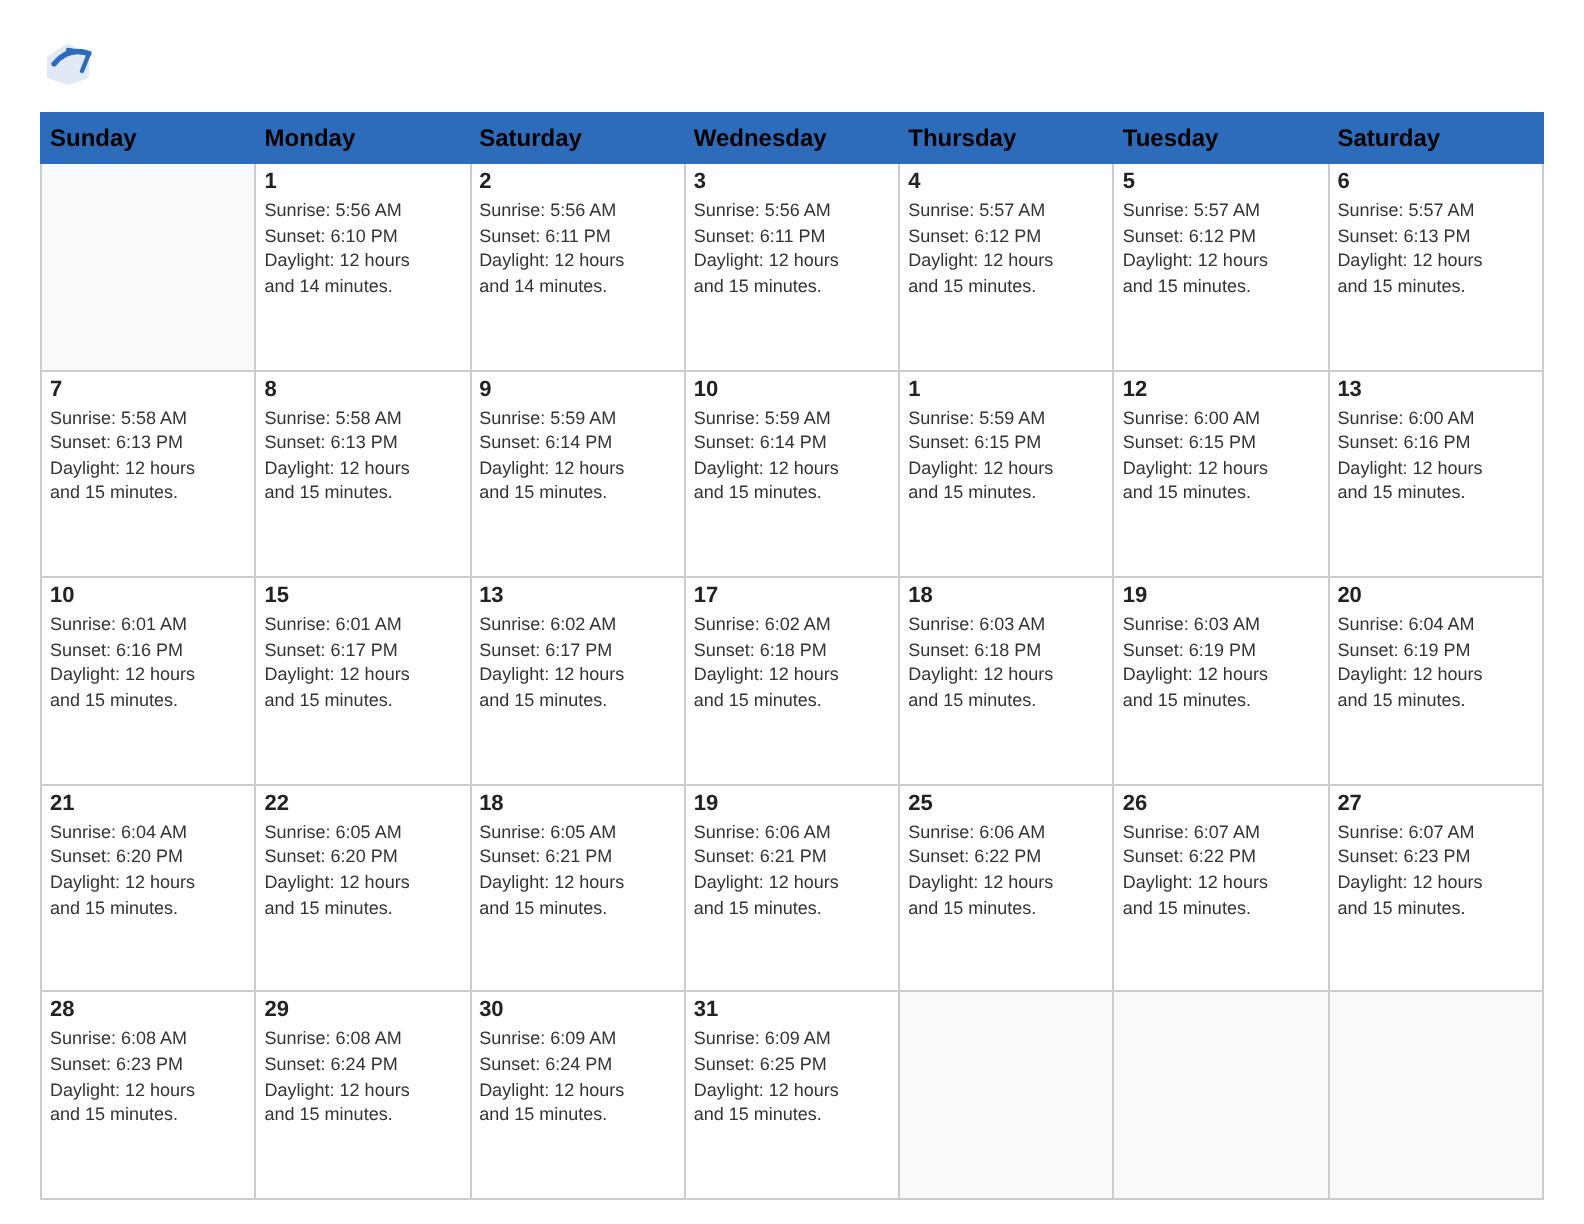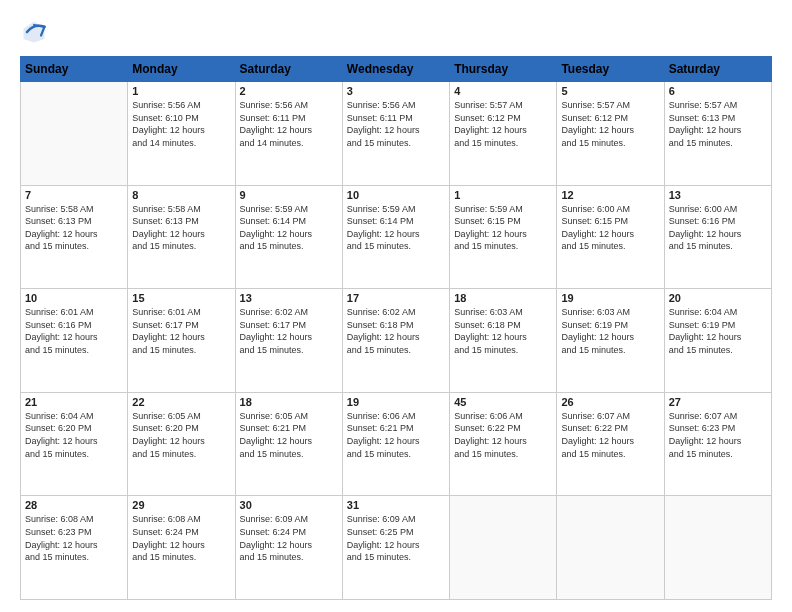--- a/index.html
+++ b/index.html
@@ -237,21 +237,21 @@
           </td>
           <td>
             <span class="day-num">18</span>
             <div class="day-info">Sunrise: 6:05 AM<br>Sunset: 6:21 PM<br>Daylight: 12 hours<br>and 15 minutes.</div>
           </td>
           <td>
             <span class="day-num">19</span>
             <div class="day-info">Sunrise: 6:06 AM<br>Sunset: 6:21 PM<br>Daylight: 12 hours<br>and 15 minutes.</div>
           </td>
           <td>
-            <span class="day-num">45</span>
+            <span class="day-num">25</span>
             <div class="day-info">Sunrise: 6:06 AM<br>Sunset: 6:22 PM<br>Daylight: 12 hours<br>and 15 minutes.</div>
           </td>
           <td>
             <span class="day-num">26</span>
             <div class="day-info">Sunrise: 6:07 AM<br>Sunset: 6:22 PM<br>Daylight: 12 hours<br>and 15 minutes.</div>
           </td>
           <td>
             <span class="day-num">27</span>
             <div class="day-info">Sunrise: 6:07 AM<br>Sunset: 6:23 PM<br>Daylight: 12 hours<br>and 15 minutes.</div>
           </td>

